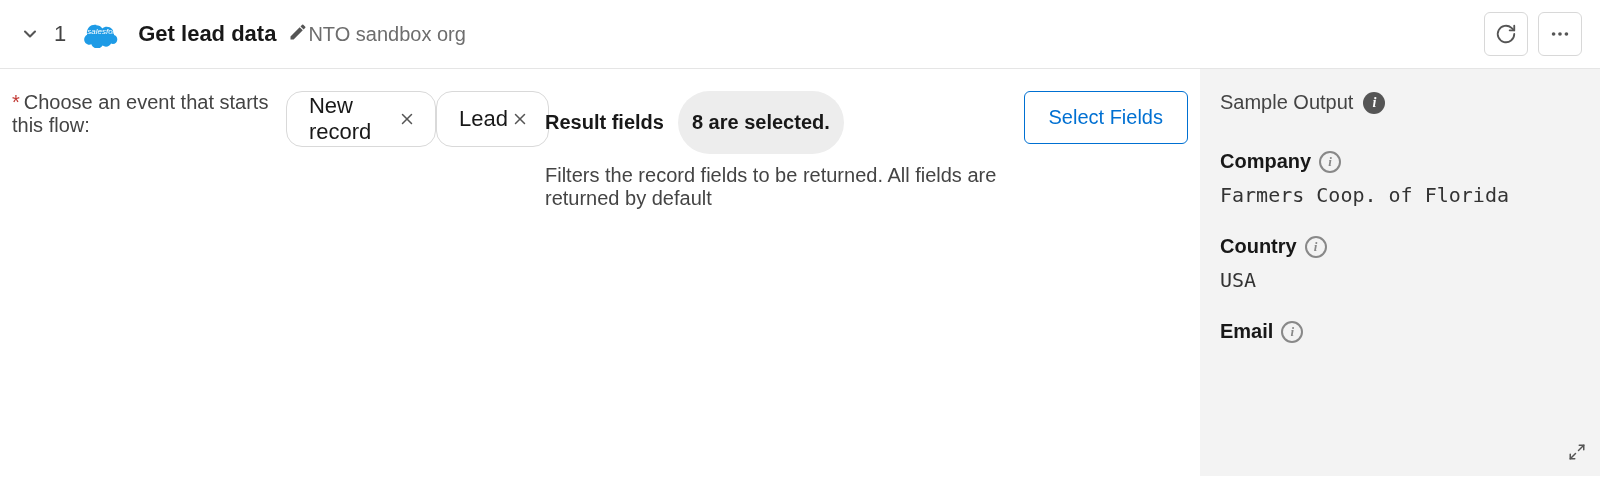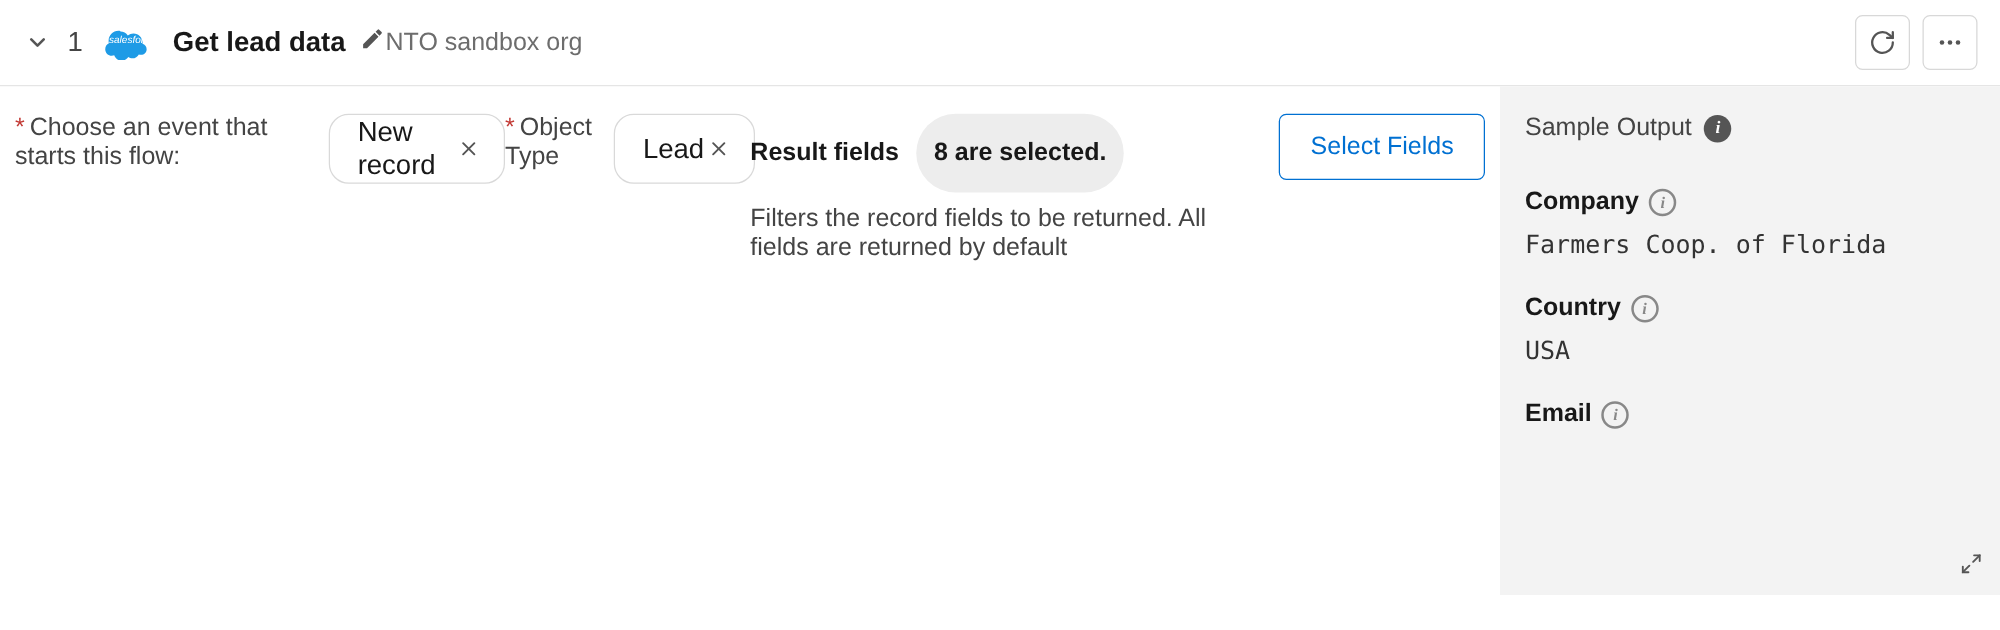--- a/index.html
+++ b/index.html
@@ -255,23 +255,20 @@
     <div class="combo">
       <span class="value">New record</span>
       <span class="clear">
         <svg width="18" height="18" viewBox="0 0 24 24" fill="none" stroke="currentColor" stroke-width="2" stroke-linecap="round">
             <line x1="18" y1="6" x2="6" y2="18"></line>
             <line x1="6" y1="6" x2="18" y2="18"></line>
           </svg>
       </span>
     </div>
 
-    <div class="field-label">
-      <span class="req">*</span><span>Object Type</span>
-    </div>
     <div class="combo">
       <span class="value">Lead</span>
       <span class="clear">
         <svg width="18" height="18" viewBox="0 0 24 24" fill="none" stroke="currentColor" stroke-width="2" stroke-linecap="round">
             <line x1="18" y1="6" x2="6" y2="18"></line>
             <line x1="6" y1="6" x2="18" y2="18"></line>
           </svg>
       </span>
     </div>
 

